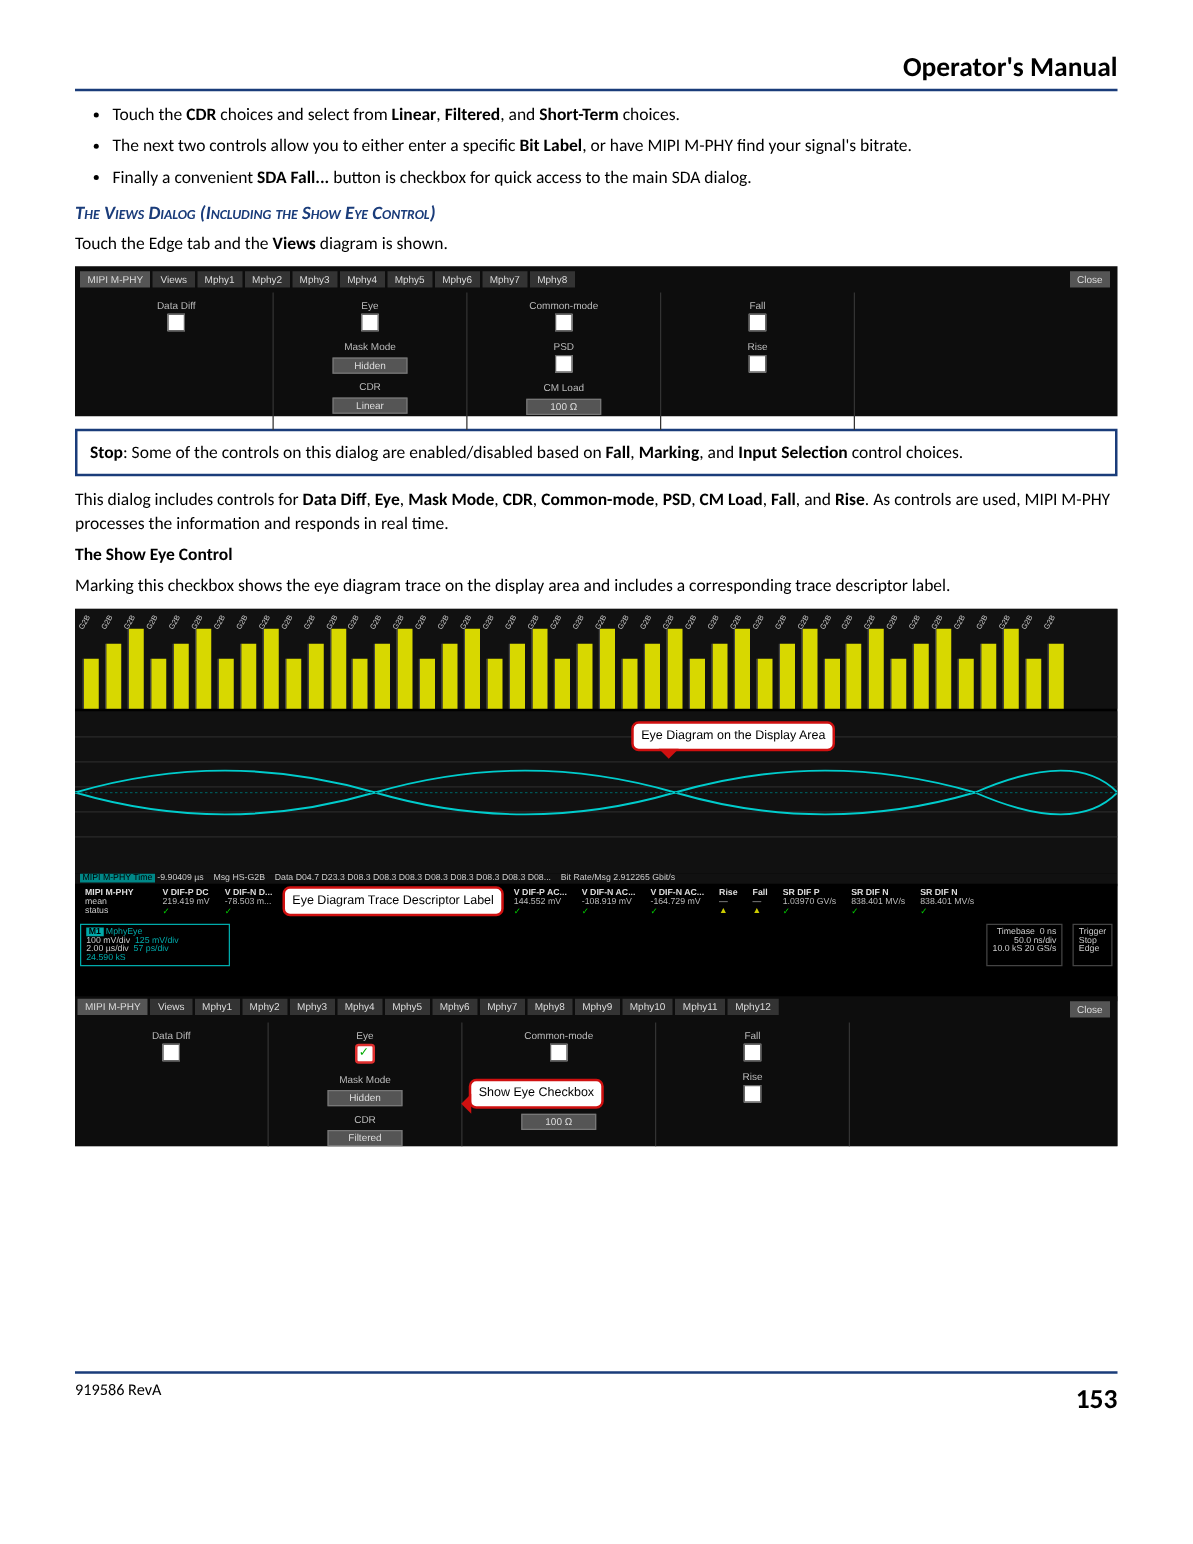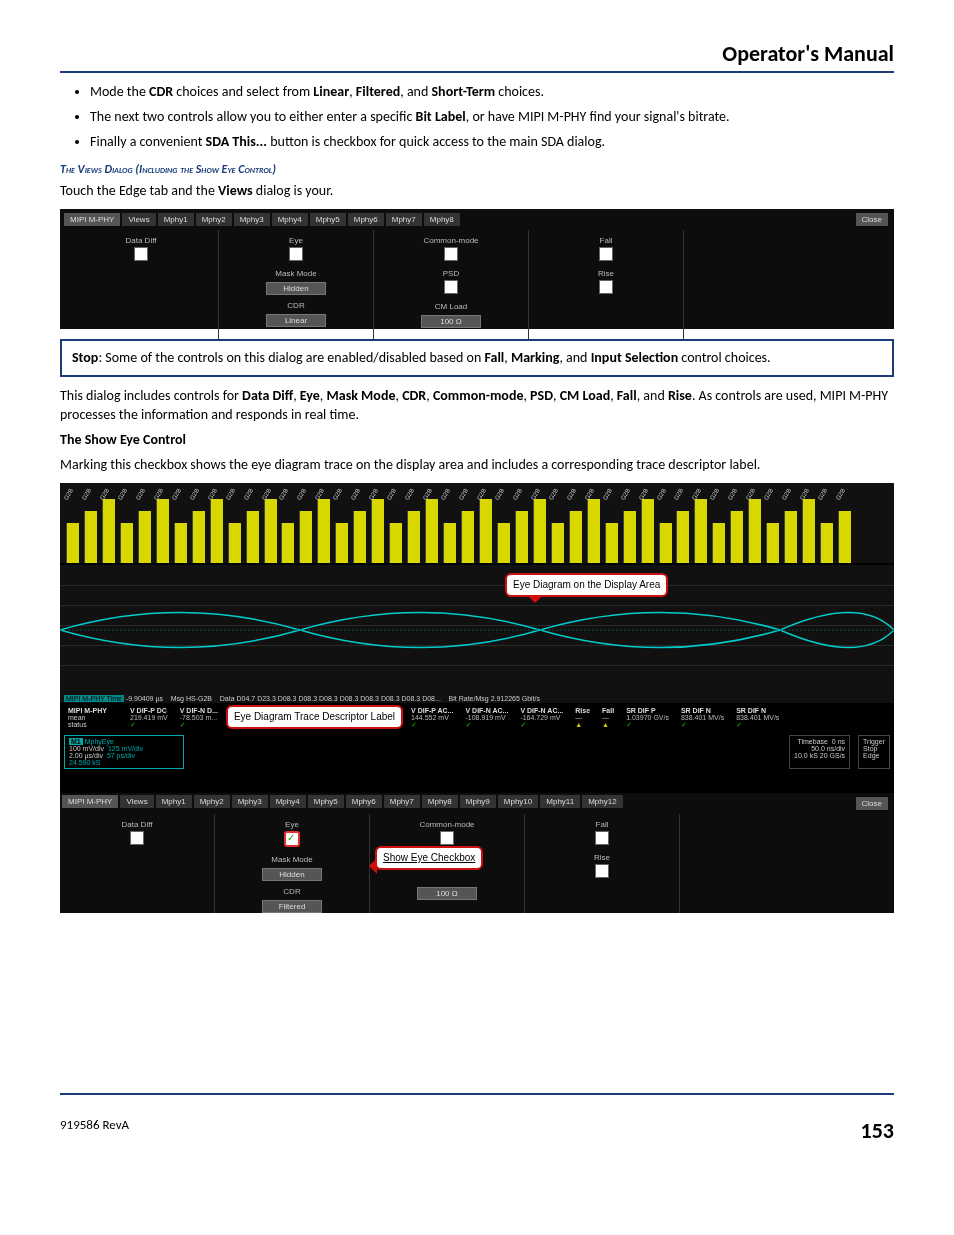--- a/index.html
+++ b/index.html
@@ -26,21 +26,21 @@
   ul.bullets li {
     margin-bottom: 6px;
     line-height: 1.35;
   }
   .section-heading {
     font-variant: small-caps;
     font-style: italic;
     font-weight: bold;
     color: #1a3c7a;
     margin: 10px 0 6px 0;
-    font-size: 12px;
+    font-size: 15px;
   }
   p { margin: 6px 0; line-height: 1.35; }
   .bold { font-weight: bold; }
 
   
   .screenshot {
     background: #0d0d0d;
     color: #ccc;
     font-family: Arial, sans-serif;
     font-size: 9px;
@@ -222,21 +222,21 @@
   .dialog2 {
     position: absolute;
     left: 0; right: 0;
     bottom: 0;
     height: 120px;
     background: #0d0d0d;
   }
   .footer-row {
     border-top: 2px solid #1a3c7a;
     margin-top: 180px;
-    padding-top: 22px;
+    padding-top: 6px;
     display: flex;
     justify-content: space-between;
     font-size: 13px;
   }
   .footer-page { font-size: 22px; font-weight: bold; }
 
   .grid-line {
     position: absolute;
     left: 0; right: 0;
     border-top: 1px solid #2a2a2a;
@@ -252,33 +252,33 @@
     padding: 0 4px;
   }
 </style>
 </head>
 <body>
 
 <div class="header-title">Operator's Manual</div>
 
 <ul class="bullets">
   <li>
-    <span>Mode the </span><span class="bold">CDR</span><span> choices and select from </span><span class="bold">Linear</span><span>, </span><span class="bold">Filtered</span><span>, and </span><span class="bold">Short-Term</span><span> choices.</span>
+    <span>Touch the </span><span class="bold">CDR</span><span> choices and select from </span><span class="bold">Linear</span><span>, </span><span class="bold">Filtered</span><span>, and </span><span class="bold">Short-Term</span><span> choices.</span>
   </li>
   <li>
     <span>The next two controls allow you to either enter a specific </span><span class="bold">Bit Label</span><span>, or have MIPI M-PHY find your signal's bitrate.</span>
   </li>
   <li>
-    <span>Finally a convenient </span><span class="bold">SDA This...</span><span> button is checkbox for quick access to the main SDA dialog.</span>
+    <span>Finally a convenient </span><span class="bold">SDA Fall...</span><span> button is checkbox for quick access to the main SDA dialog.</span>
   </li>
 </ul>
 
 <div class="section-heading">The Views Dialog (Including the Show Eye Control)</div>
 <p>
-  <span>Touch the Edge tab and the </span><span class="bold">Views</span><span> dialog is your.</span>
+  <span>Touch the Edge tab and the </span><span class="bold">Views</span><span> diagram is shown.</span>
 </p>
 
 <div class="screenshot" style="height:120px;">
   <div class="ss-tabs">
     <span class="ss-tab first">MIPI M-PHY</span>
     <span class="ss-tab">Views</span>
     <span class="ss-tab">Mphy1</span>
     <span class="ss-tab">Mphy2</span>
     <span class="ss-tab">Mphy3</span>
     <span class="ss-tab">Mphy4</span>
@@ -585,21 +585,21 @@
         <div class="ss-field">
           <div class="ss-field-label">CDR</div>
           <span class="ss-dropdown">Filtered</span>
         </div>
       </div>
       <div class="ss-col" style="position:relative;">
         <div class="ss-field">
           <div class="ss-field-label">Common-mode</div>
           <span class="ss-checkbox"></span>
         </div>
-        <div class="callout arrow-left" style="left:5px; top:32px;text-decoration:underline;">Show Eye Checkbox</div>
+        <div class="callout arrow-left" style="left:5px; top:45px;">Show Eye Checkbox</div>
         <div class="ss-field" style="margin-top:38px;">
           <span class="ss-dropdown">100 Ω</span>
         </div>
       </div>
       <div class="ss-col">
         <div class="ss-field">
           <div class="ss-field-label">Fall</div>
           <span class="ss-checkbox"></span>
         </div>
         <div class="ss-field">

